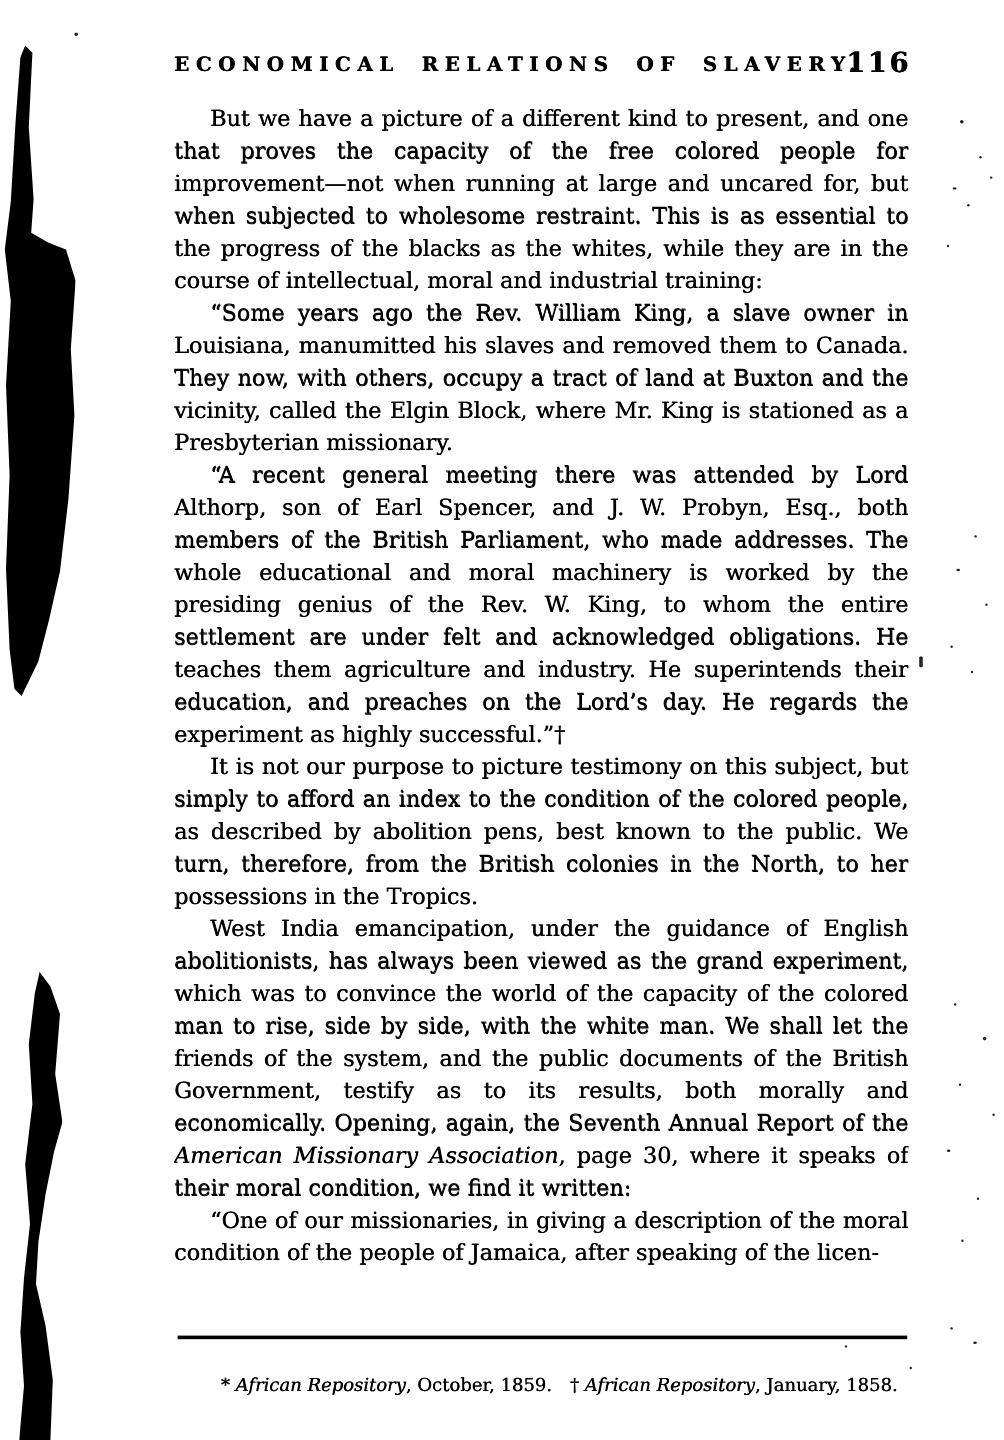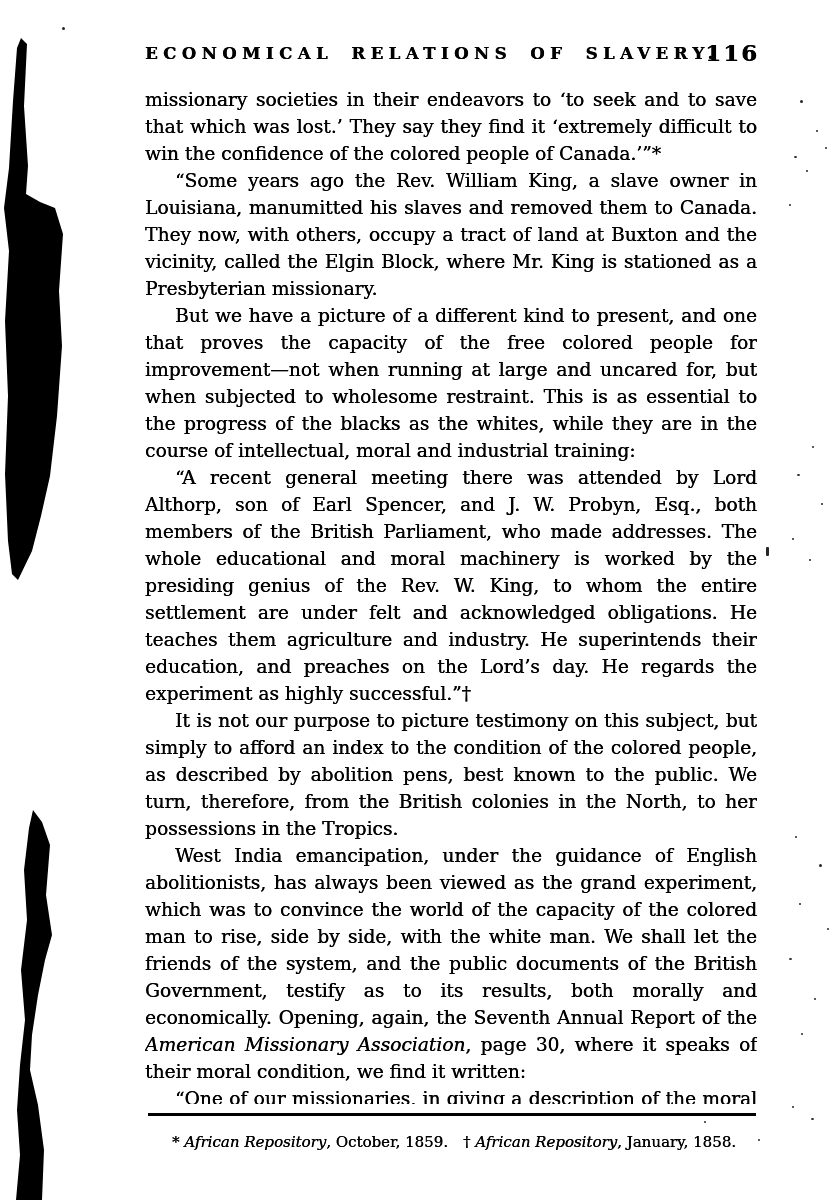--- a/index.html
+++ b/index.html
@@ -60,21 +60,21 @@
     top: 1113px;
     width: 608px;
     height: 2.5px;
     background: #000;
   }
   .footnote {
     position: absolute;
     left: 168px;
     top: 1128px;
     width: 600px;
-    margin: 4px;
+    margin: 16px;
     font-size: 15px;
     line-height: 20px;
     white-space: nowrap;
     text-shadow: 0.3px 0.2px 0 #000;
   }
   .footnote i { font-style: italic; }
   
   .ink-blob {
     position: absolute;
     background: #000;
@@ -134,23 +134,22 @@
   <div class="speck" style="left:811px;top:1118px;width:3px;height:2px;"></div>
   <div class="speck" style="left:704px;top:1121px;width:2px;height:2px;"></div>
   <div class="speck" style="left:758px;top:1139px;width:2px;height:2px;"></div>
 
   <div class="running-head">
     <span class="head-title">ECONOMICAL RELATIONS OF SLAVERY.</span>
     <span class="folio">116</span>
   </div>
 
   <div class="body-text">
-    <p class="para no-indent"><span>missionary societies in their endeavors to ‘to seek and to save that which was lost.’ They say they find it ‘extremely difficult to win the confidence of the colored people of Canada.’”*</span></p>
+    <p class="para"><span>But we have a picture of a different kind to present, and one that proves the capacity of the free colored people for improvement—not when running at large and uncared for, but when subjected to wholesome restraint. This is as essential to the progress of the blacks as the whites, while they are in the course of intellectual, moral and industrial training:</span></p>
     <p class="para"><span>“Some years ago the Rev. William King, a slave owner in Louisiana, manumitted his slaves and removed them to Canada. They now, with others, occupy a tract of land at Buxton and the vicinity, called the Elgin Block, where Mr. King is stationed as a Presbyterian missionary.</span></p>
-    <p class="para"><span>But we have a picture of a different kind to present, and one that proves the capacity of the free colored people for improvement—not when running at large and uncared for, but when subjected to wholesome restraint. This is as essential to the progress of the blacks as the whites, while they are in the course of intellectual, moral and industrial training:</span></p>
     <p class="para"><span>“A recent general meeting there was attended by Lord Althorp, son of Earl Spencer, and J. W. Probyn, Esq., both members of the British Parliament, who made addresses. The whole educational and moral machinery is worked by the presiding genius of the Rev. W. King, to whom the entire settlement are under felt and acknowledged obligations. He teaches them agriculture and industry. He superintends their education, and preaches on the Lord’s day. He regards the experiment as highly successful.”†</span></p>
     <p class="para"><span>It is not our purpose to picture testimony on this subject, but simply to afford an index to the condition of the colored people, as described by abolition pens, best known to the public. We turn, therefore, from the British colonies in the North, to her possessions in the Tropics.</span></p>
     <p class="para"><span>West India emancipation, under the guidance of English abolitionists, has always been viewed as the grand experiment, which was to convince the world of the capacity of the colored man to rise, side by side, with the white man. We shall let the friends of the system, and the public documents of the British Government, testify as to its results, both morally and economically. Opening, again, the Seventh Annual Report of the </span><i>American Missionary Association</i><span>, page 30, where it speaks of their moral condition, we find it written:</span></p>
     <p class="para"><span>“One of our missionaries, in giving a description of the moral condition of the people of Jamaica, after speaking of the licen-</span></p>
   </div>
 
   <div class="footnote-rule"></div>
   <p class="footnote">
     <span>* </span><i>African Repository</i><span>, October, 1859. † </span><i>African Repository</i><span>, January, 1858.</span>
   </p>

